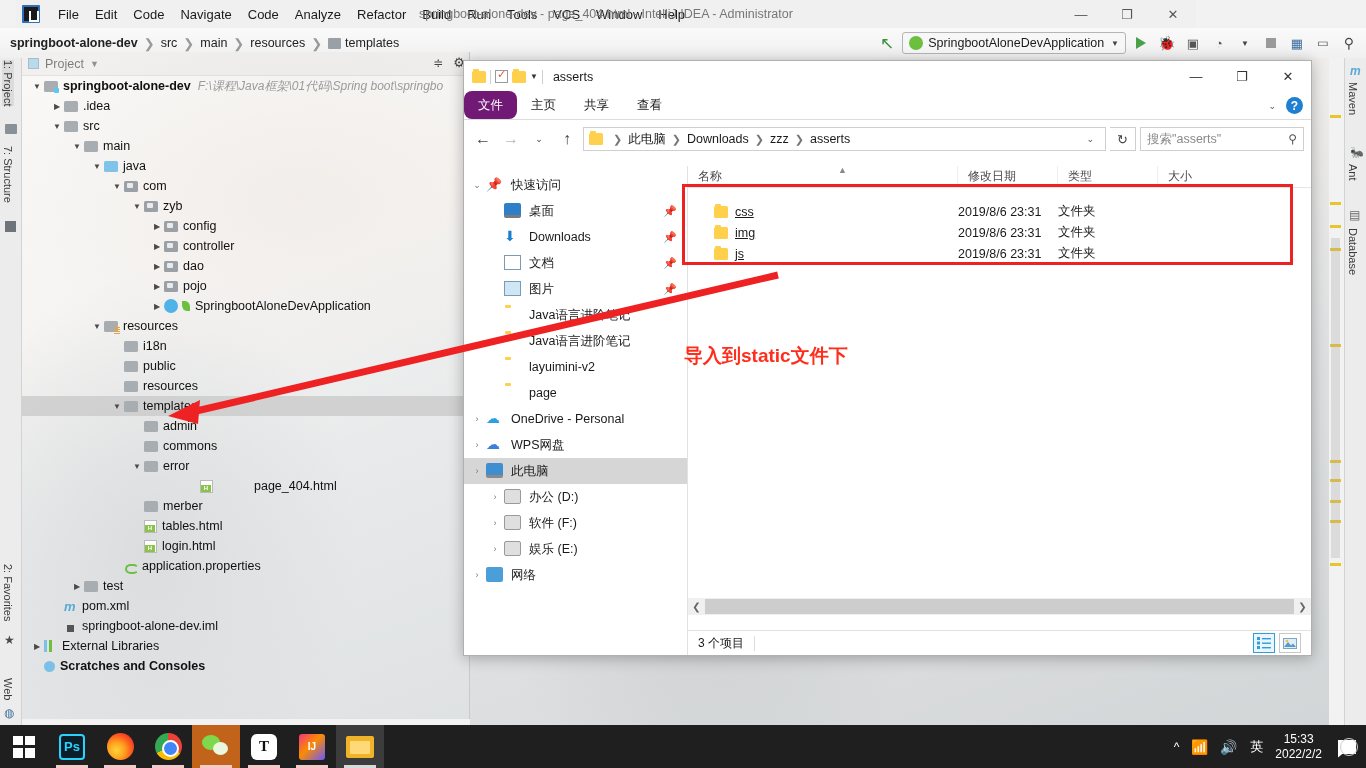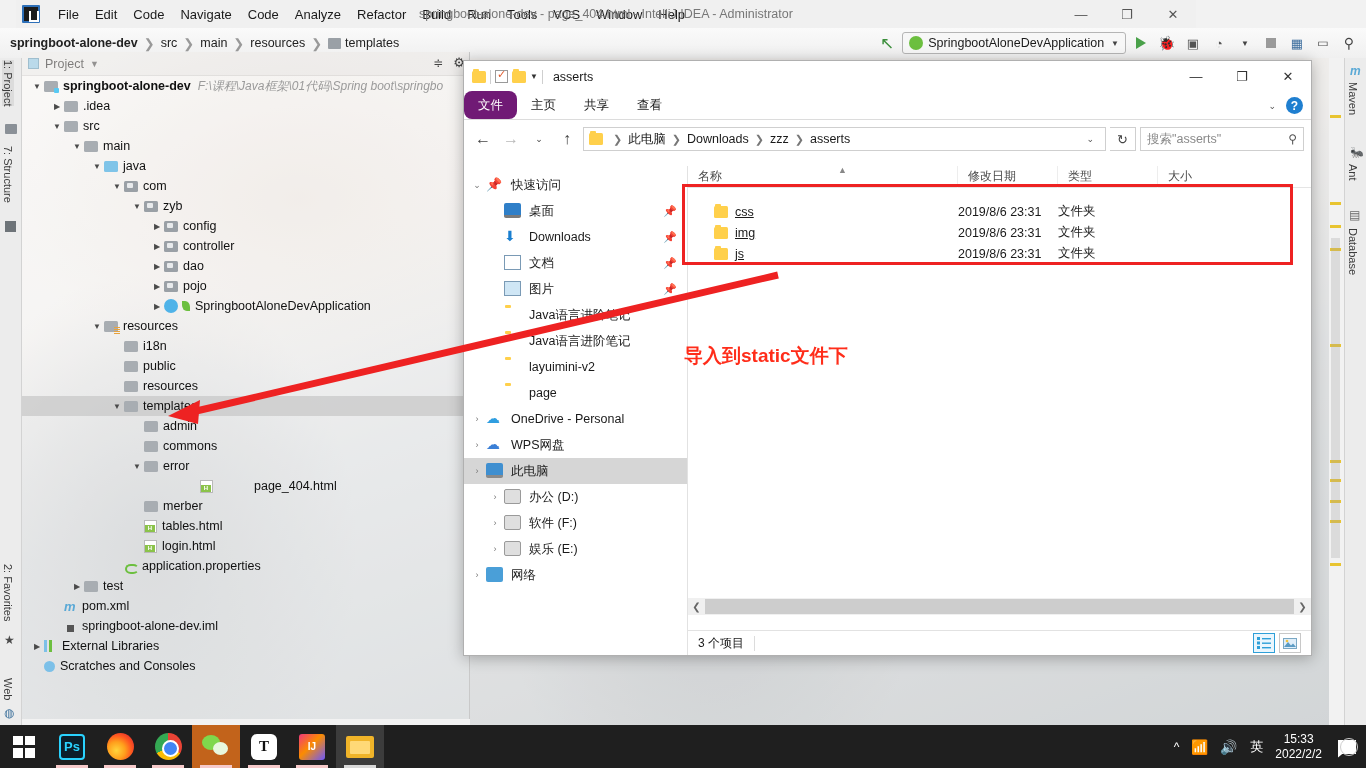--- a/index.html
+++ b/index.html
@@ -489,21 +489,21 @@
             <span class="tname">springboot-alone-dev.iml</span>
           </div>
           <div class="trow" style="padding-left: 8px;">
             <span class="tw">▶</span>
             <span class="ico-lib">
               <i></i>
               <i></i>
             </span>
             <span class="tname">External Libraries</span>
           </div>
-          <div class="trow" style="padding-left: 8px;">
+          <div class="trow" style="padding-left: 8px; font-weight: bold;">
             <span class="tw"></span>
             <span class="ico-scr"></span>
             <span class="tname">Scratches and Consoles</span>
           </div>
         </div>
     </div>
   </div>
 </div>
 
 <div id="explorer">

